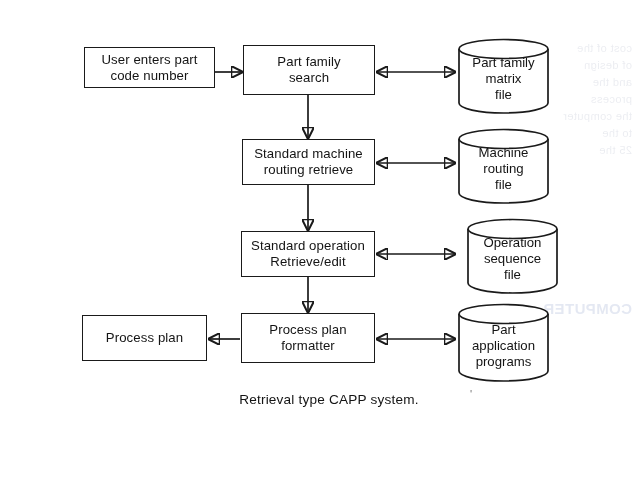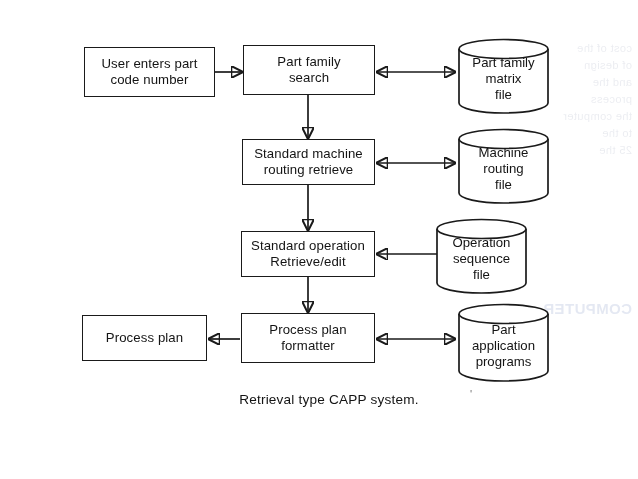--- a/index.html
+++ b/index.html
@@ -167,21 +167,21 @@
 
     <g>
       <line x1="377" y1="339" x2="455" y2="339" marker-start="url(#ah)" marker-end="url(#ah)"></line>
     </g>
 
     <g>
       <line x1="240" y1="339" x2="209" y2="339" marker-end="url(#ah)"></line>
     </g>
   </svg>
 
-  <div class="pbox" style="left:84px;  top:47px;  width:131px; height:50px;">User enters part
+  <div class="pbox" style="left:84px;  top:47px;  width:131px; height:41px;">User enters part
 code number</div>
   <div class="pbox" style="left:243px; top:45px;  width:132px; height:50px;">Part family
 search</div>
   <div class="pbox" style="left:241px; top:231px; width:134px; height:46px;">Standard operation
 Retrieve/edit</div>
   <div class="pbox" style="left:242px; top:139px; width:133px; height:46px;">Standard machine
 routing retrieve</div>
   <div class="pbox" style="left:241px; top:313px; width:134px; height:50px;">Process plan
 formatter</div>
   <div class="pbox" style="left:82px;  top:315px; width:125px; height:46px;">Process plan</div>
@@ -199,21 +199,21 @@
   <div class="cyl" style="left:457px; top:128px; width:93px; height:76px;text-decoration:underline;">
     <svg width="93" height="76" viewBox="0 0 93 76">
       <path d="M2,11 L2,65 A44.5,10 0 0,0 91,65 L91,11" stroke="#1a1a1a" stroke-width="1.7" fill="#fff"></path>
       <ellipse cx="46.5" cy="11" rx="44.5" ry="9.5" stroke="#1a1a1a" stroke-width="1.7" fill="#fff"></ellipse>
     </svg>
     <div class="cyl-label">Machine
 routing
 file</div>
   </div>
 
-  <div class="cyl" style="left:435px; top:218px; width:93px; height:76px;">
+  <div class="cyl" style="left:466px; top:218px; width:93px; height:76px;">
     <svg width="93" height="76" viewBox="0 0 93 76">
       <path d="M2,11 L2,65 A44.5,10 0 0,0 91,65 L91,11" stroke="#1a1a1a" stroke-width="1.7" fill="#fff"></path>
       <ellipse cx="46.5" cy="11" rx="44.5" ry="9.5" stroke="#1a1a1a" stroke-width="1.7" fill="#fff"></ellipse>
     </svg>
     <div class="cyl-label">Operation
 sequence
 file</div>
   </div>
 
   <div class="cyl" style="left:457px; top:303px; width:93px; height:80px;">

